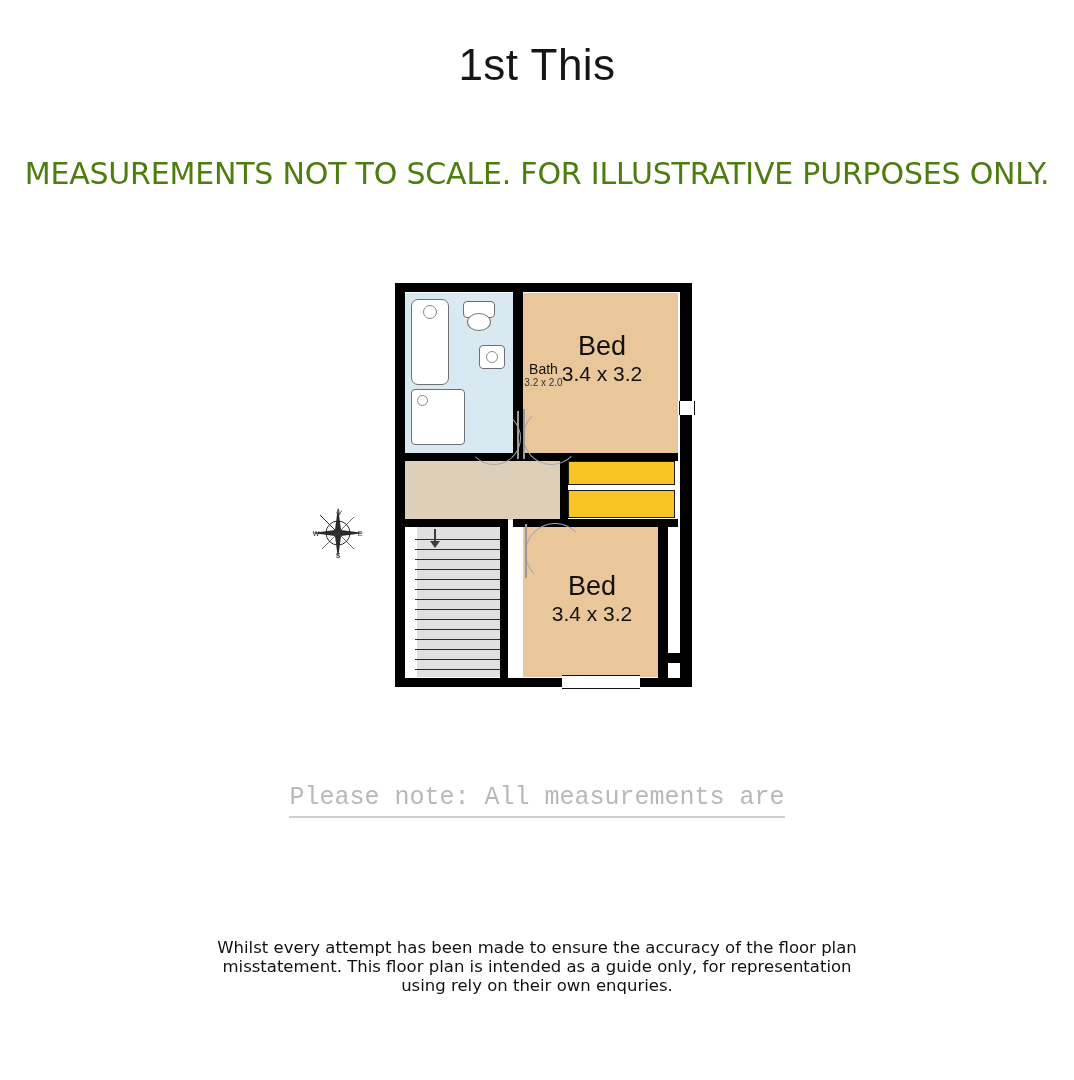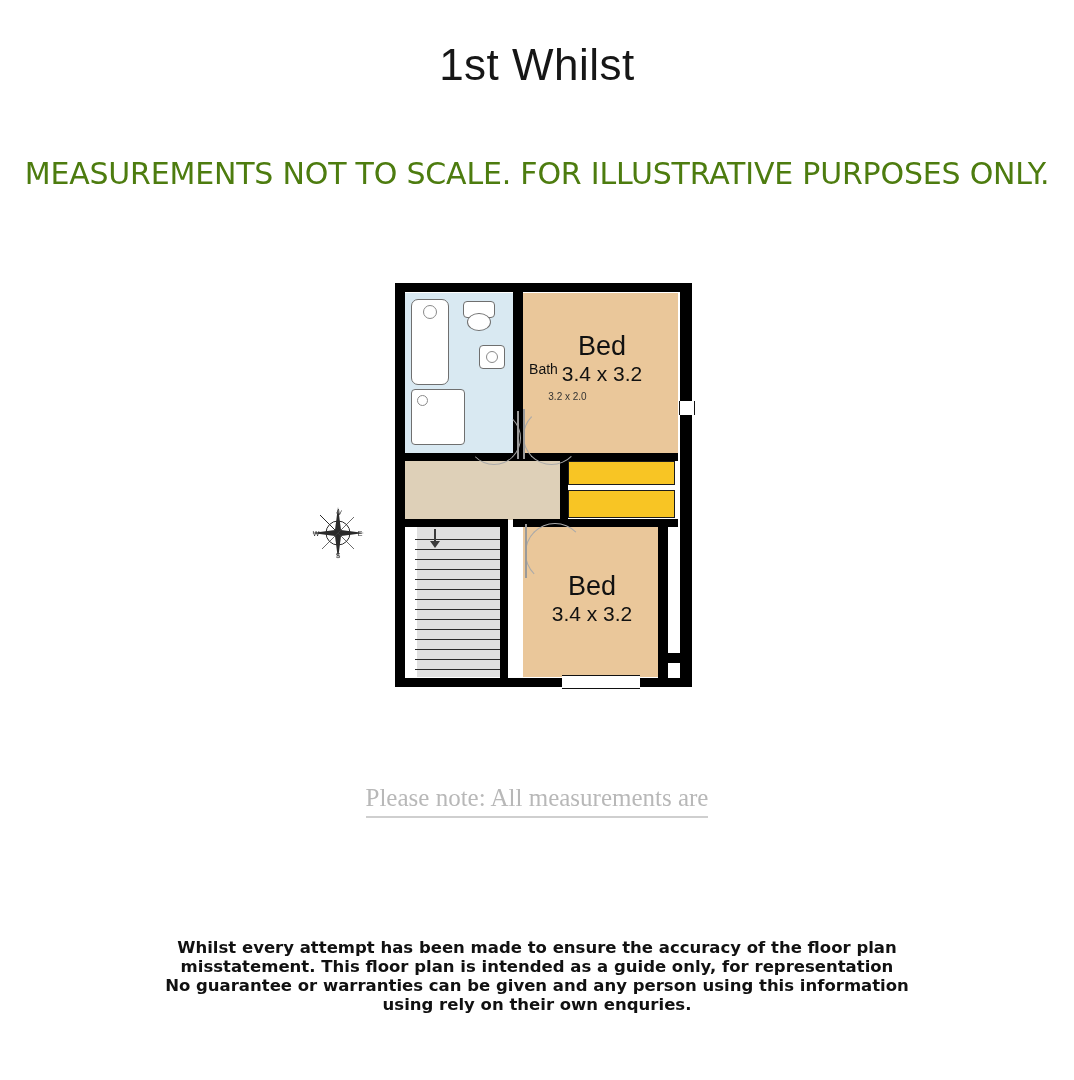--- a/index.html
+++ b/index.html
@@ -173,21 +173,21 @@
   
   .note {
     position: absolute;
     top: 782px;
     left: 0;
     width: 1074px;
     text-align: center;
     font-size: 25px;
     line-height: 32px;
     color: #b8b8b8;
-    font-family: Liberation Serif, serif;
+    font-family: Liberation Mono, monospace;
   }
   .note .underline {
     display: inline-block;
     border-bottom: 2px solid #cfcfcf;
     padding-bottom: 2px;
   }
   .disclaimer-title {
     position: absolute;
     top: 913px;
     left: 0;
@@ -200,32 +200,32 @@
     font-family: "DejaVu Sans", sans-serif;
   }
   .disclaimer-body {
     position: absolute;
     top: 938px;
     left: 0;
     width: 1074px;
     text-align: center;
     font-size: 16.5px;
     line-height: 19px;
-    font-weight: bold;
+    font-weight: normal;
     color: #111;
     font-family: "DejaVu Sans", sans-serif;
   }
   .disclaimer-body div { white-space: nowrap; }
 </style>
 </head>
 <body>
 
 <div class="page">
 
-  <div class="title">1st Whilst</div>
+  <div class="title">1st This</div>
   <div class="subtitle">MEASUREMENTS NOT TO SCALE. FOR ILLUSTRATIVE PURPOSES ONLY.</div>
 
   <div class="plan">
 
     <div class="white-fill" style="left:6px; top:6px; width:285px; height:392px;"></div>
 
     <div class="bath-room" style="left:10px; top:10px; width:110px; height:165px;"></div>
 
     <div class="room room-bed" style="left:128px; top:10px; width:155px; height:165px;"></div>
 
@@ -274,21 +274,21 @@
     <div class="fixture soft" style="left:68px; top:18px; width:30px; height:15px;"></div>
     <div class="fixture round" style="left:72px; top:30px; width:22px; height:16px;"></div>
 
     <div class="fixture soft" style="left:84px; top:62px; width:24px; height:22px;"></div>
     <div class="fixture round" style="left:91px; top:68px; width:10px; height:10px; border-color:#8a8a8a;"></div>
 
     <div class="fixture soft" style="left:16px; top:106px; width:52px; height:54px;"></div>
     <div class="fixture round" style="left:22px; top:112px; width:9px; height:9px; border-color:#8a8a8a;"></div>
 
     <div class="room-label bath-name" style="top:79px;">Bath</div>
-    <div class="room-label bath-dims" style="top:108px;padding-left:24px;">3.2 x 2.0</div>
+    <div class="room-label bath-dims" style="top:94px;">3.2 x 2.0</div>
 
     <div style="position:absolute; left:20px; top:256px; width:85px; height:138px;">
       <div class="tread" style="top:0px;"></div>
       <div class="tread" style="top:10px;"></div>
       <div class="tread" style="top:20px;"></div>
       <div class="tread" style="top:30px;"></div>
       <div class="tread" style="top:40px;"></div>
       <div class="tread" style="top:50px;"></div>
       <div class="tread" style="top:60px;"></div>
       <div class="tread" style="top:70px;"></div>
@@ -334,17 +334,16 @@
     </svg>
   </div>
 
   <div class="note">
     <div><span class="underline">Please note: All measurements are</span></div>
   </div>
 
   <div class="disclaimer-body">
     <div>Whilst every attempt has been made to ensure the accuracy of the floor plan</div>
     <div>misstatement. This floor plan is intended as a guide only, for representation</div>
-    <div>No guarantee or warranties can be given and any person using this information</div>
     <div>using rely on their own enquries.</div>
   </div>
 
 </div>
 
 </body></html>

